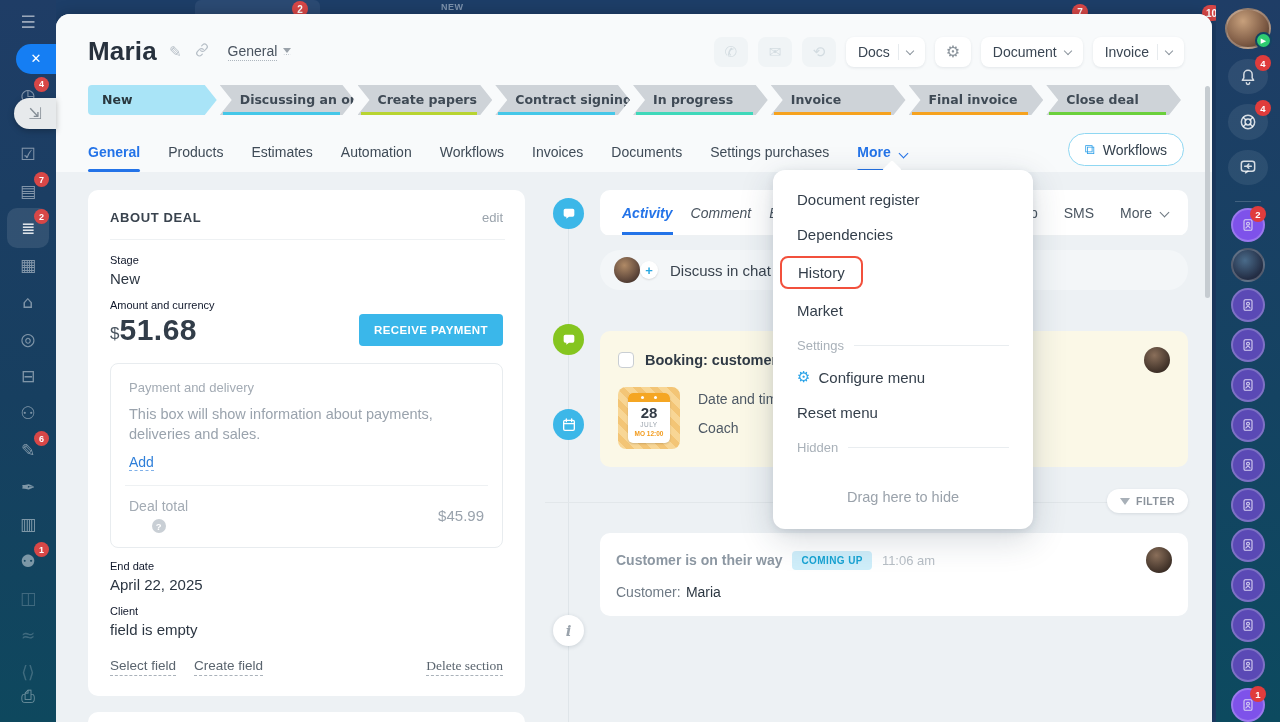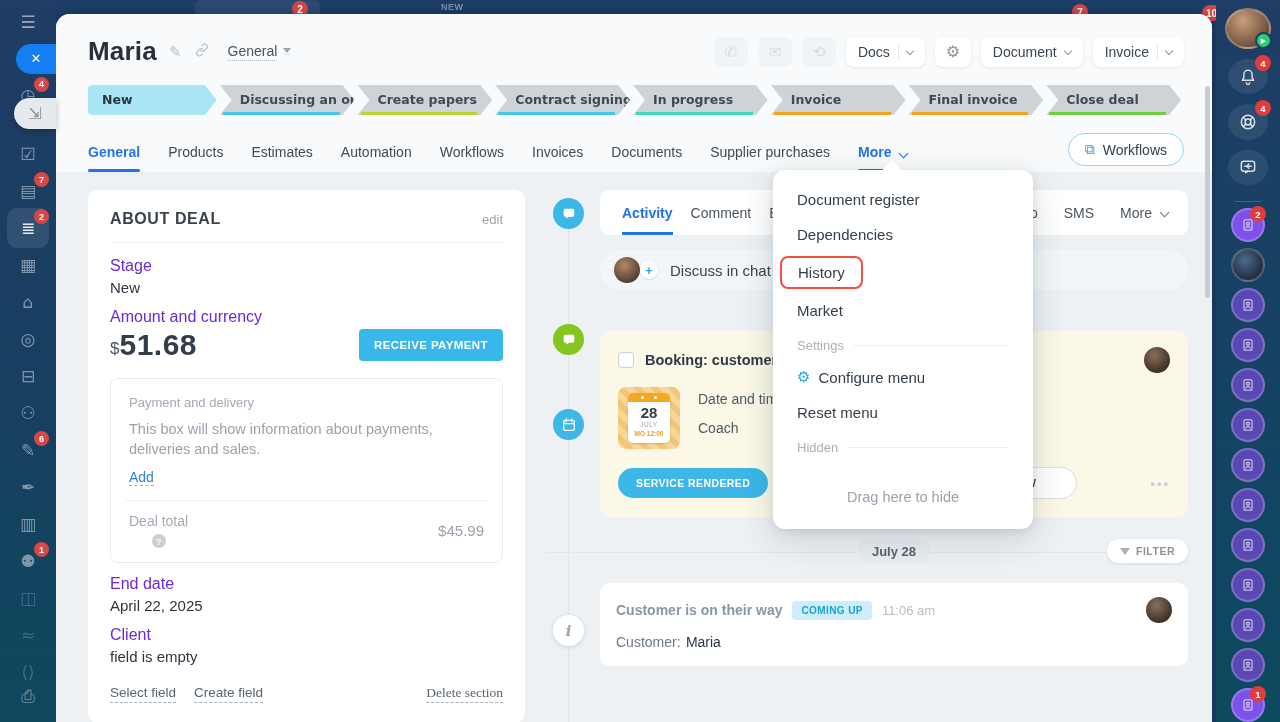--- a/index.html
+++ b/index.html
@@ -70,24 +70,24 @@
   .mtab.active::after{content:'';position:absolute;left:0;right:0;bottom:0;height:3px;border-radius:2px;background:#2373e8;}
   .mtab.with-caret::before{content:'';position:absolute;right:-16px;top:6px;width:6px;height:6px;border-right:1.6px solid #2373e8;border-bottom:1.6px solid #2373e8;transform:rotate(45deg);}
   .wfbtn{margin-left:auto;margin-bottom:6px;background:#fff;border:1.5px solid #8fd7f2;border-radius:17px;padding:7px 16px;display:flex;align-items:center;gap:8px;font-size:14px;color:#33404d;cursor:pointer;}
   .wf-ic{color:#2d9fe8;font-size:14px;}
   
   .content{flex:1;background:#edf1f4;padding:18px 24px 0 32px;display:flex;gap:20px;overflow:hidden;}
   .leftcol{width:437px;flex:none;display:flex;flex-direction:column;gap:16px;}
   .card{background:#fff;border-radius:10px;}
   .ad-card{padding:20px 22px;}
   .sec-head{display:flex;align-items:center;}
-  .sec-title{font-size:16px;font-weight:bold;letter-spacing:.6px;color:#39434e;}
+  .sec-title{font-size:13px;font-weight:bold;letter-spacing:.6px;color:#39434e;}
   .edit-link{margin-left:auto;font-size:13px;color:#9aa3ac;cursor:pointer;}
   .sec-hr{height:1px;background:#eef1f3;margin:14px -2px 14px 0;}
-  .flabel{font-size:16px;color:#6d28d9;margin-top:12px;}
+  .flabel{font-size:11px;color:#0f172a;margin-top:12px;}
   .fvalue{font-size:15px;color:#2c3642;margin-top:4px;}
   .amount-row{display:flex;align-items:center;margin-top:2px;}
   .cur{font-size:17px;color:#4a5560;margin-top:8px;}
   .amt{font-size:30px;font-weight:bold;color:#323d49;letter-spacing:.5px;}
   .rp-btn{margin-left:auto;background:#3ab7ea;color:#fff;font-size:11.5px;font-weight:bold;letter-spacing:.4px;border:none;border-radius:4px;padding:10px 15px;cursor:pointer;}
   .pay-box{margin-top:16px;border:1px solid #e8ecef;border-radius:8px;padding:16px 18px 14px;}
   .pb-title{font-size:13px;color:#a3abb4;}
   .pb-desc{font-size:14.5px;color:#9aa3ad;margin-top:10px;line-height:1.35;}
   .add-link{display:inline-block;margin-top:10px;font-size:14px;color:#2f7fd9;border-bottom:1px dashed #7fb0e8;cursor:pointer;}
   .pb-hr{height:1px;background:#eef1f3;margin:14px -4px 12px;}
@@ -379,21 +379,21 @@
 
             <div class="mtab">
               <span>Invoices</span>
             </div>
 
             <div class="mtab">
               <span>Documents</span>
             </div>
 
             <div class="mtab">
-              <span>Supplier purchases</span>
+              <span>Settings purchases</span>
             </div>
 
             <div class="mtab active with-caret">
               <span>More</span>
             </div>
           </div>
         <div class="wfbtn">
           <span class="wf-ic glyph">⧉</span>
           <span>Workflows</span>
         </div>
@@ -466,21 +466,21 @@
           <svg class="ic" viewBox="0 0 24 24" fill="none" stroke="#fff" stroke-width="2">
               <rect x="4" y="5" width="16" height="15" rx="2"></rect>
               <path d="M4 10h16M8 3v4M16 3v4"></path>
             </svg>
         </div>
         <div class="tl-icon tl-info">i</div>
 
         <div class="feed">
           <div class="card">
             <div class="atabs">
-              <div style="display:flex;gap:18px;height:100%;">
+              <div style="display:flex;gap:18px;height:100%;font-style:italic;">
 
                   <div class="atab active">
                     <span>Activity</span>
 
                   </div>
 
                   <div class="atab">
                     <span>Comment</span>
 
                   </div>
@@ -528,26 +528,20 @@
                     </div>
                   <div class="cal-day">28</div>
                   <div class="cal-mon">JULY</div>
                   <div class="cal-time">MO 12:00</div>
                 </div>
               </div>
               <div class="bk-rows">
                 <span class="bk-label">Date and time:</span>
                 <span class="bk-label">Coach</span>
               </div>
-            </div>
-            <div class="bk-btns">
-              <button class="pill-btn pill-cyan">SERVICE RENDERED</button>
-              <button class="pill-btn pill-white">SERVICE NOT RENDERED</button>
-              <button class="pill-btn pill-white pill-view">VIEW</button>
-              <span class="dots">•••</span>
             </div>
           </div>
 
           <div class="feed-div">
             <div class="div-pill">July 28</div>
             <div class="filter-btn">
               <span class="funnel"></span>
               <span>FILTER</span>
             </div>
           </div>

